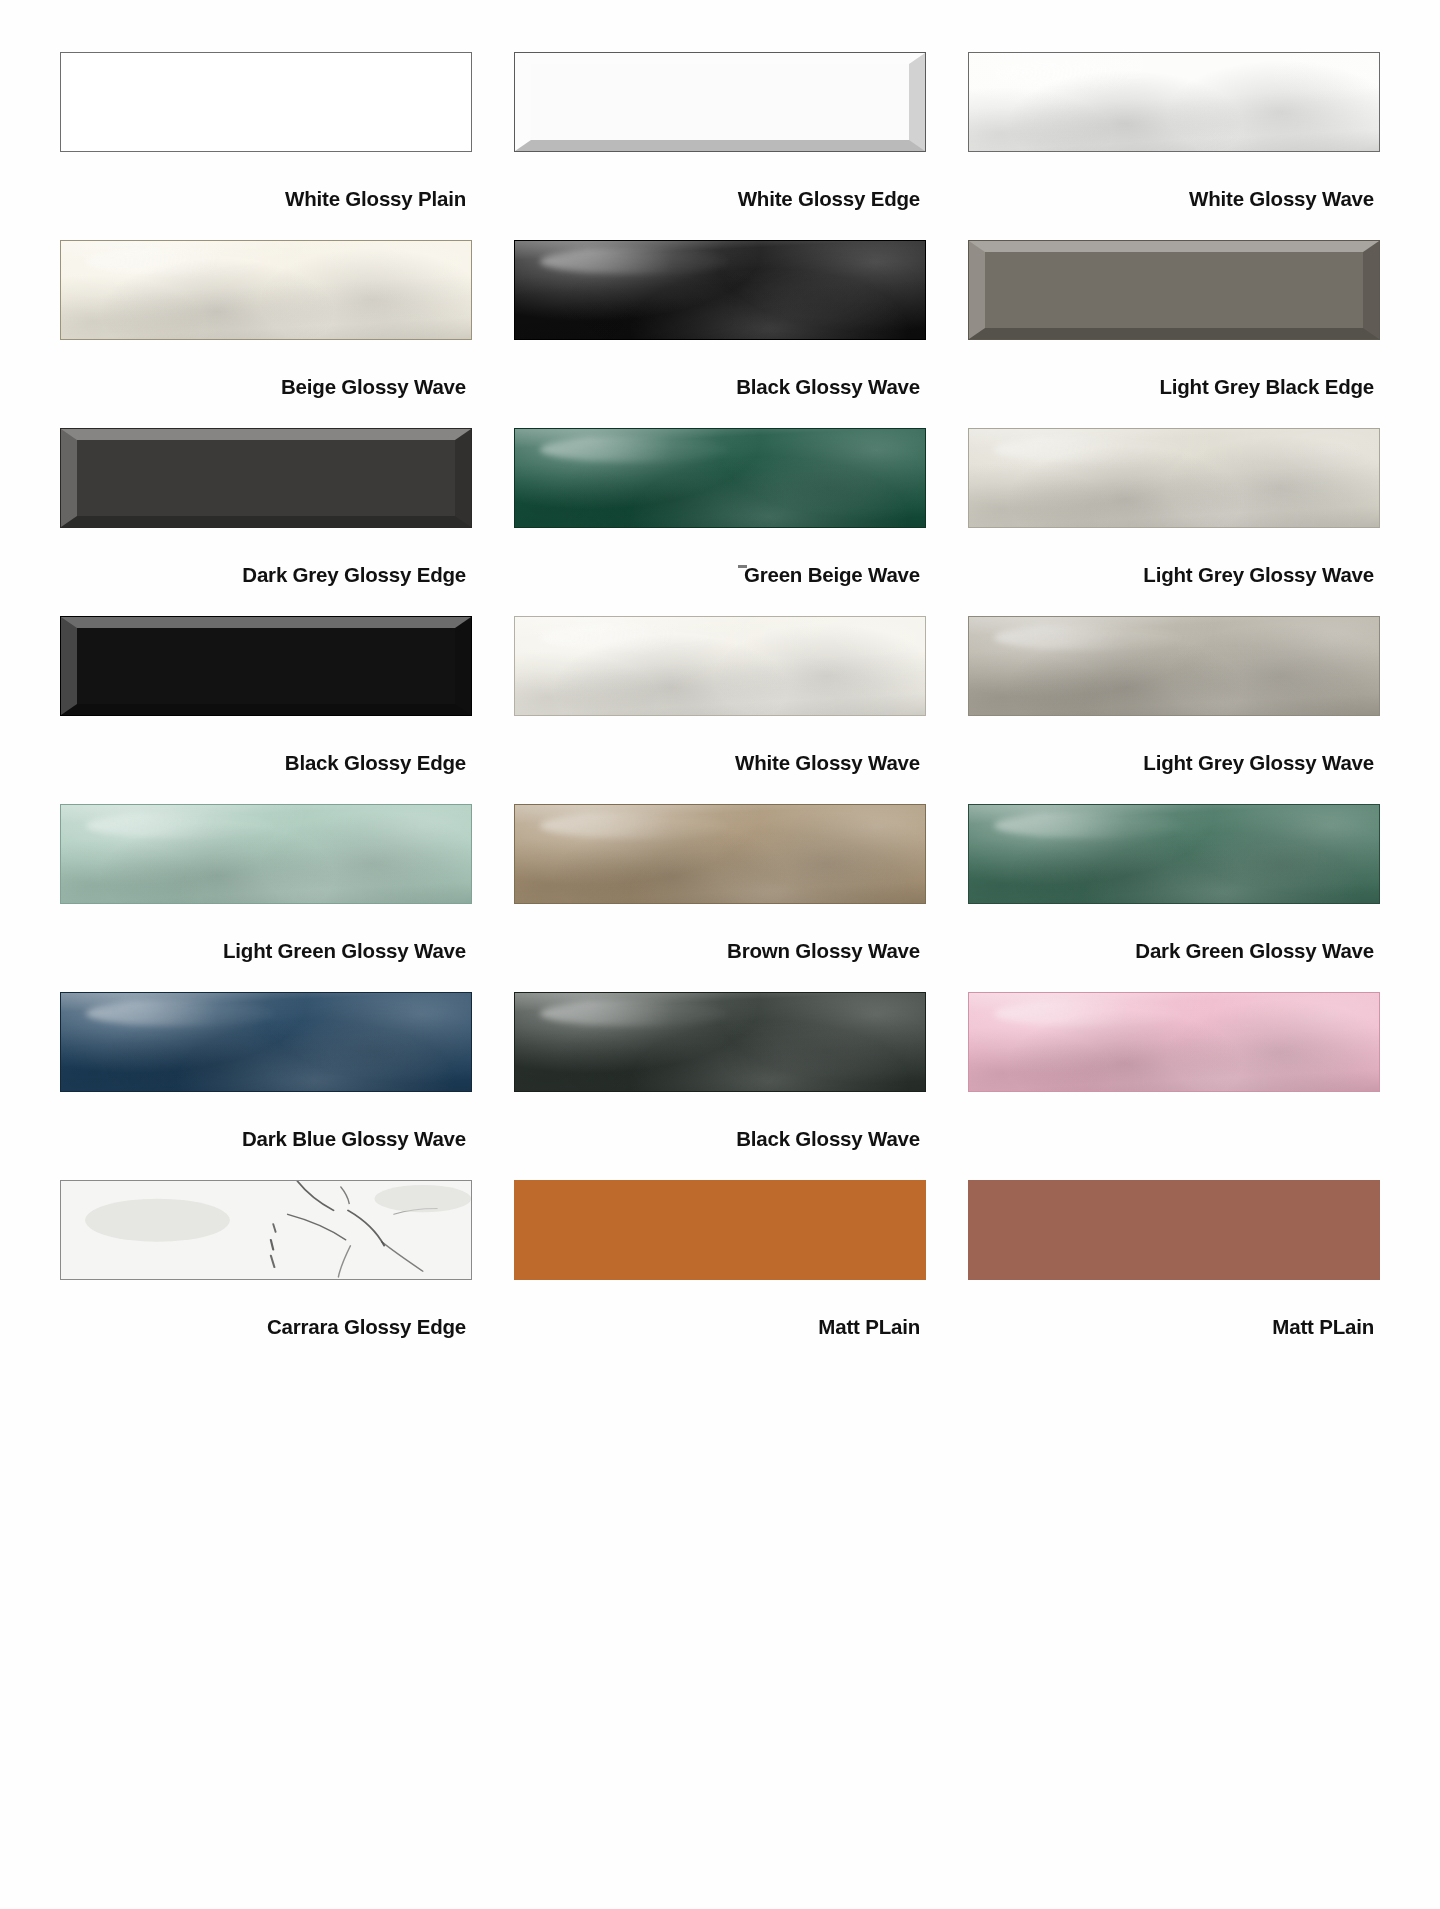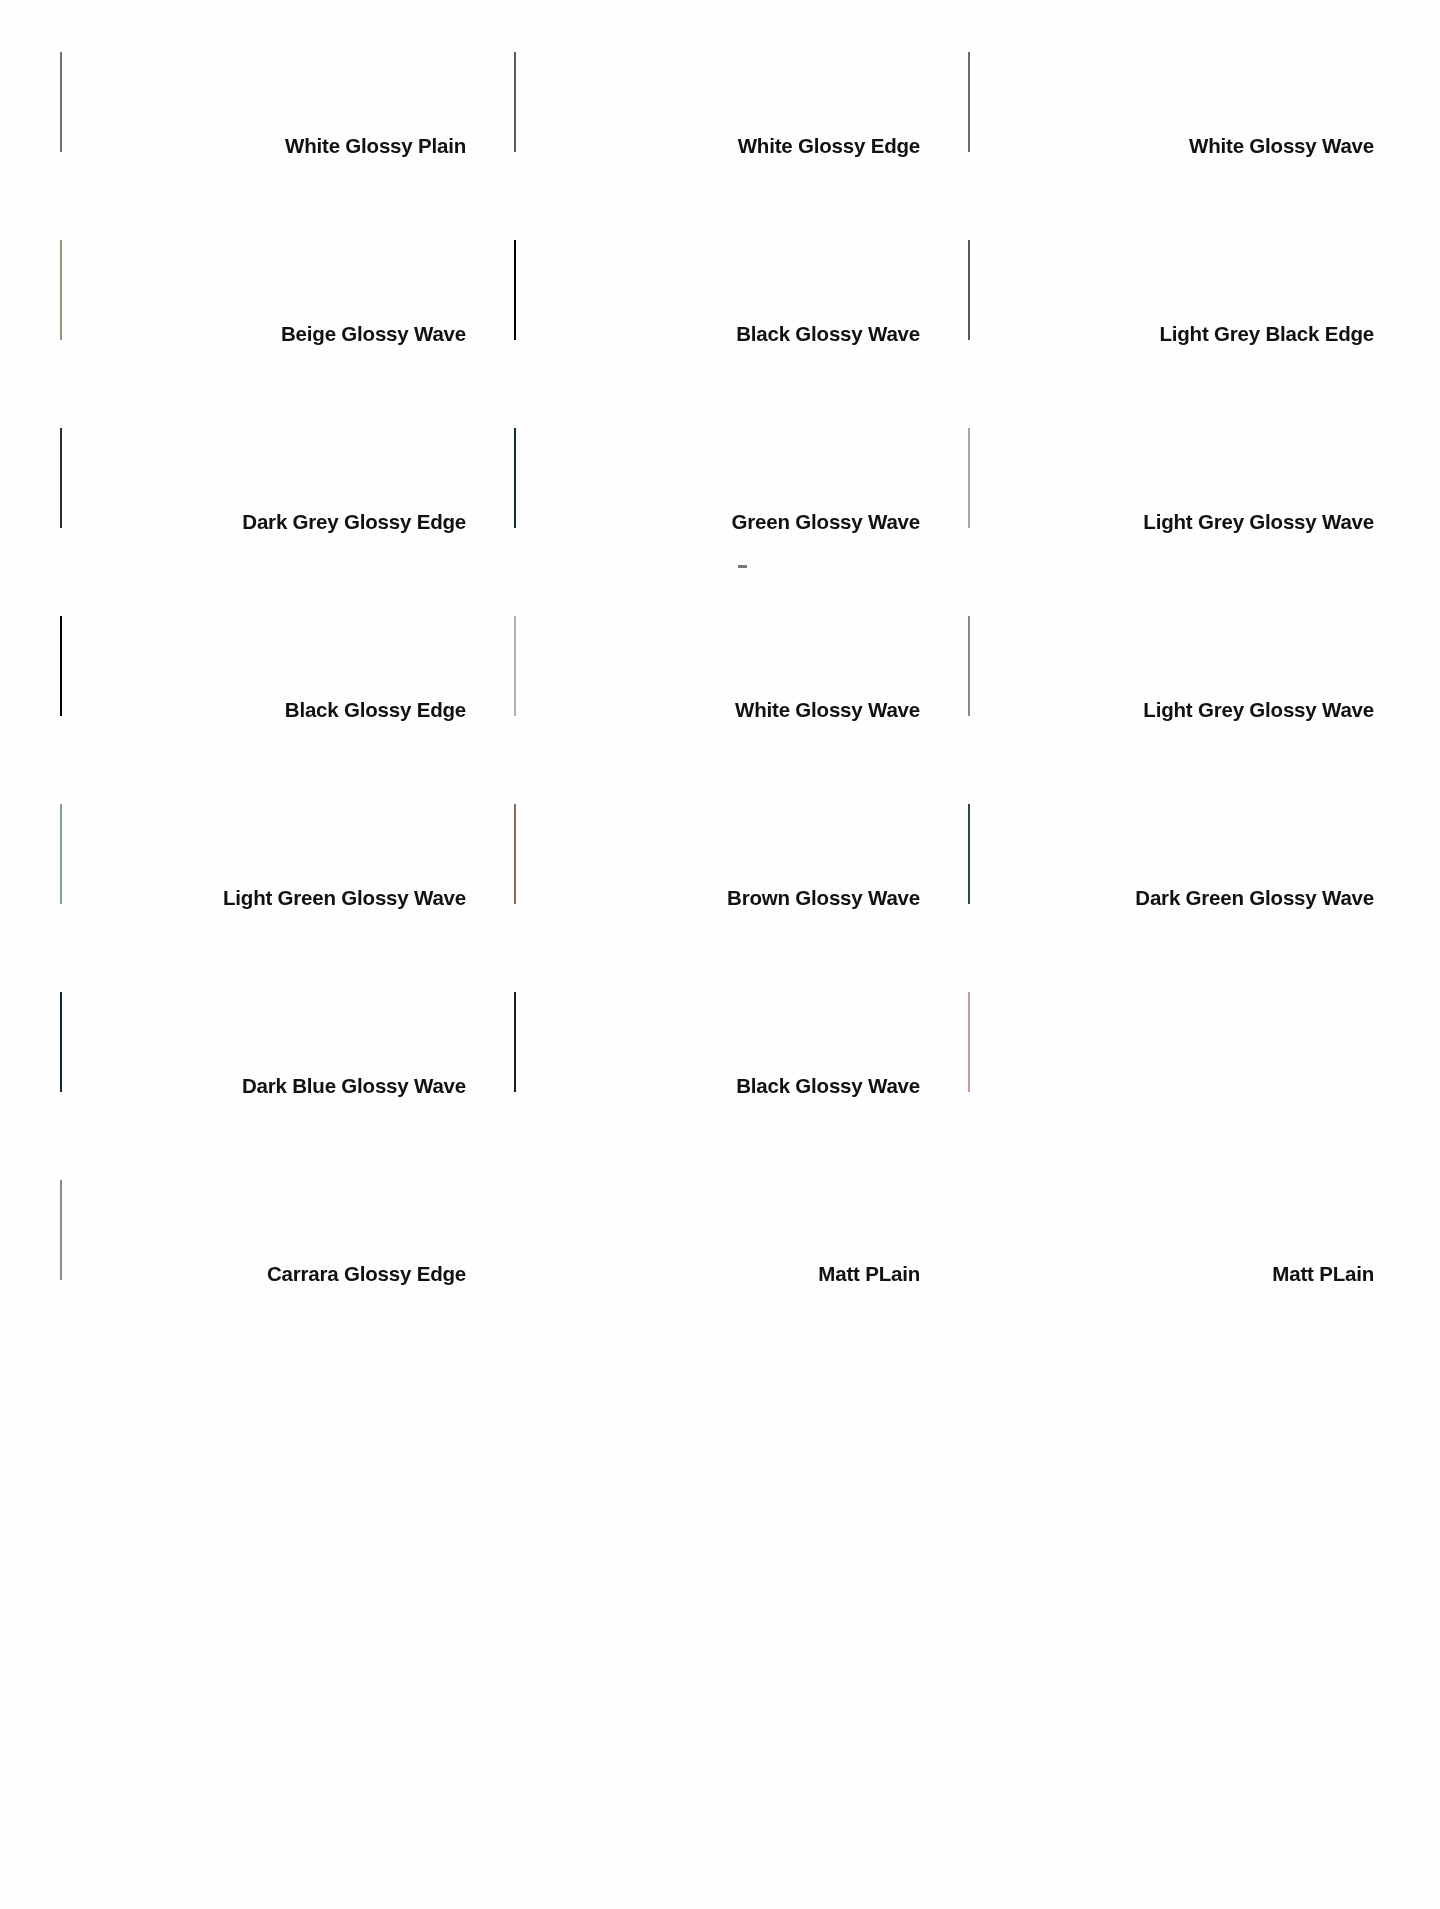--- a/index.html
+++ b/index.html
@@ -26,20 +26,21 @@
   .grid {
     display: grid;
     grid-template-columns: repeat(3, 1fr);
     column-gap: 42px;
     row-gap: 0px;
   }
 
   .cell {
     height: 188px;
     display: flex;
+    flex-direction: column;
     align-items: stretch;
   }
   .cell.empty { visibility: hidden; }
 
   .swatch-wrap {
     height: 105px;
     display: flex;
     align-items: flex-start;
   }
 
@@ -223,21 +224,21 @@
       </div>
       <div class="cell">
         <div class="swatch-wrap">
           <div class="swatch fin-wave" style="background: rgb(21, 80, 60); border-color: rgb(12, 53, 38);">
             <div class="gloss-a"></div>
             <div class="gloss-b"></div>
             <div class="gloss-c"></div>
             <div class="streak"></div>
           </div>
         </div>
-        <div class="label">Green Glossy Wave</div>
+        <div class="label">Green Beige Wave</div>
       </div>
       <div class="cell">
         <div class="swatch-wrap">
           <div class="swatch fin-wave" style="background: rgb(222, 219, 208); border-color: rgb(169, 166, 154);">
             <div class="gloss-a"></div>
             <div class="gloss-b"></div>
             <div class="gloss-c"></div>
             <div class="streak"></div>
           </div>
         </div>

